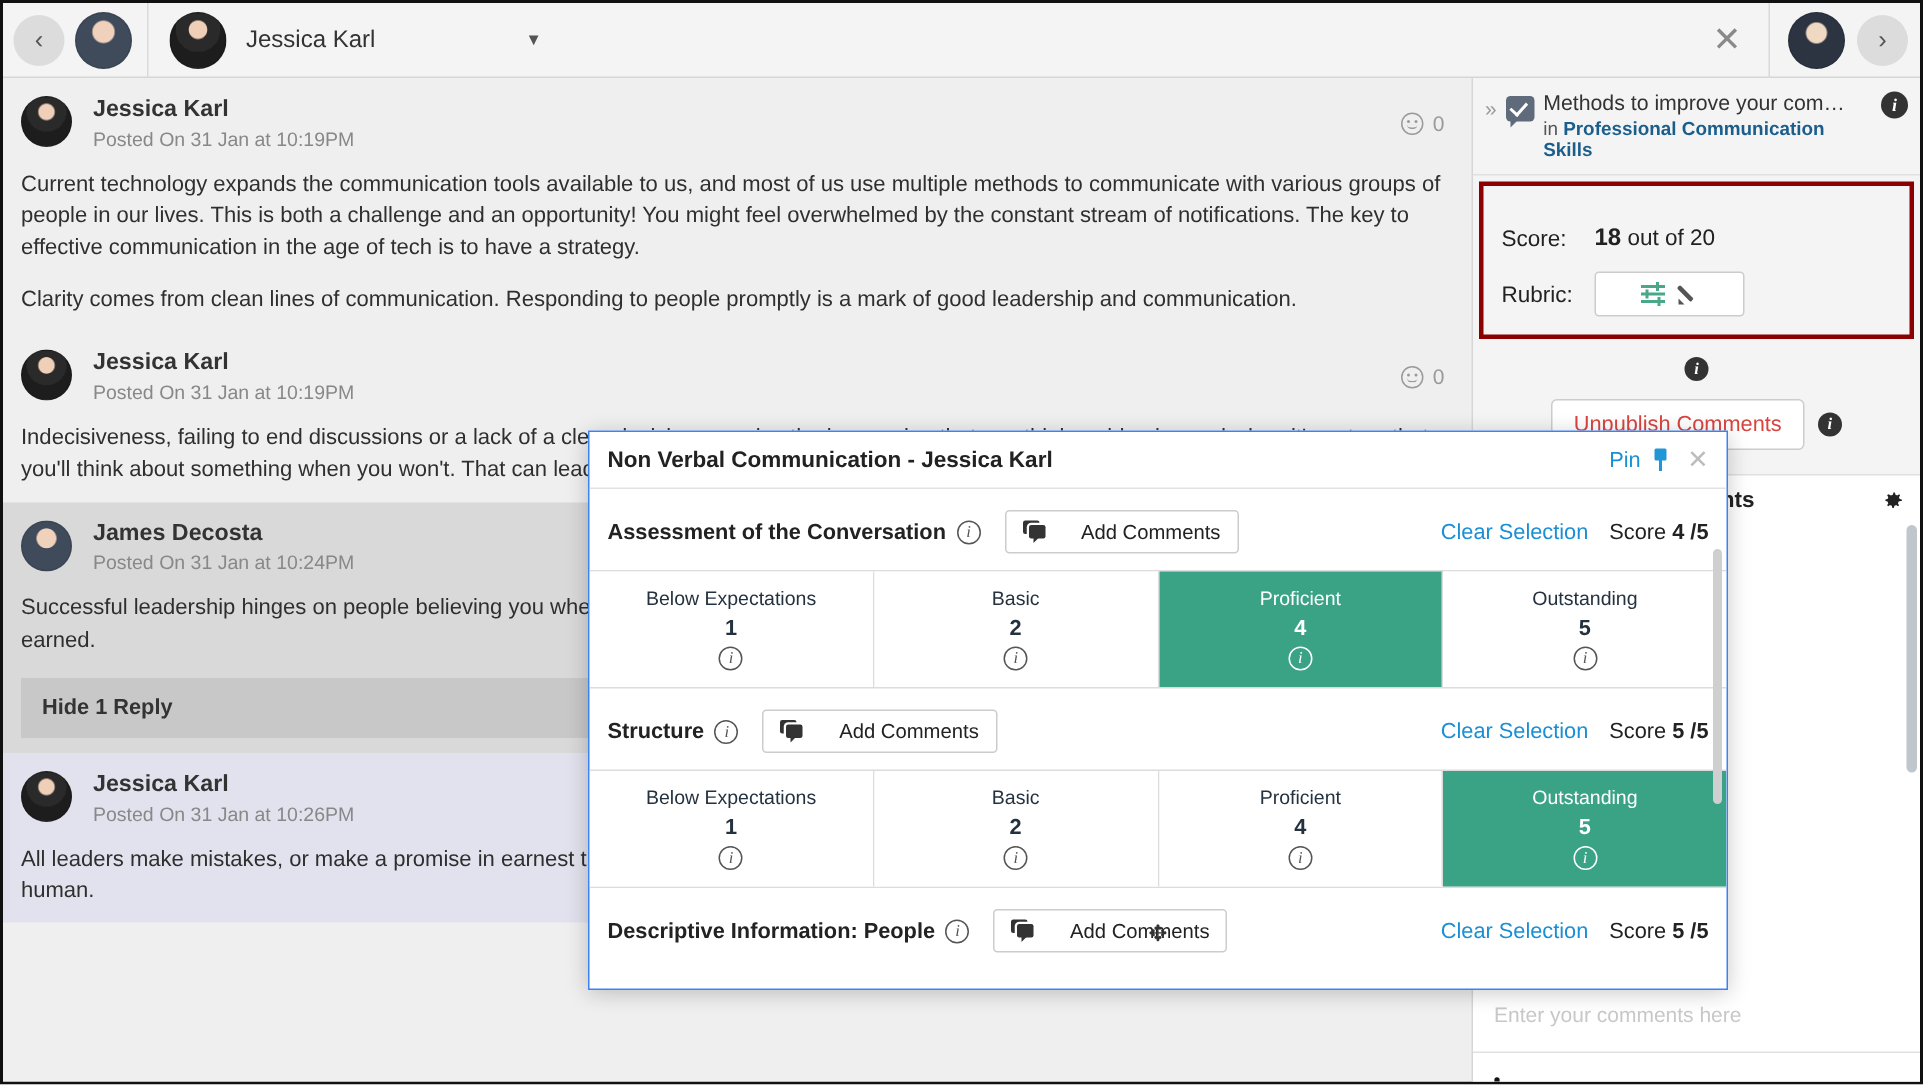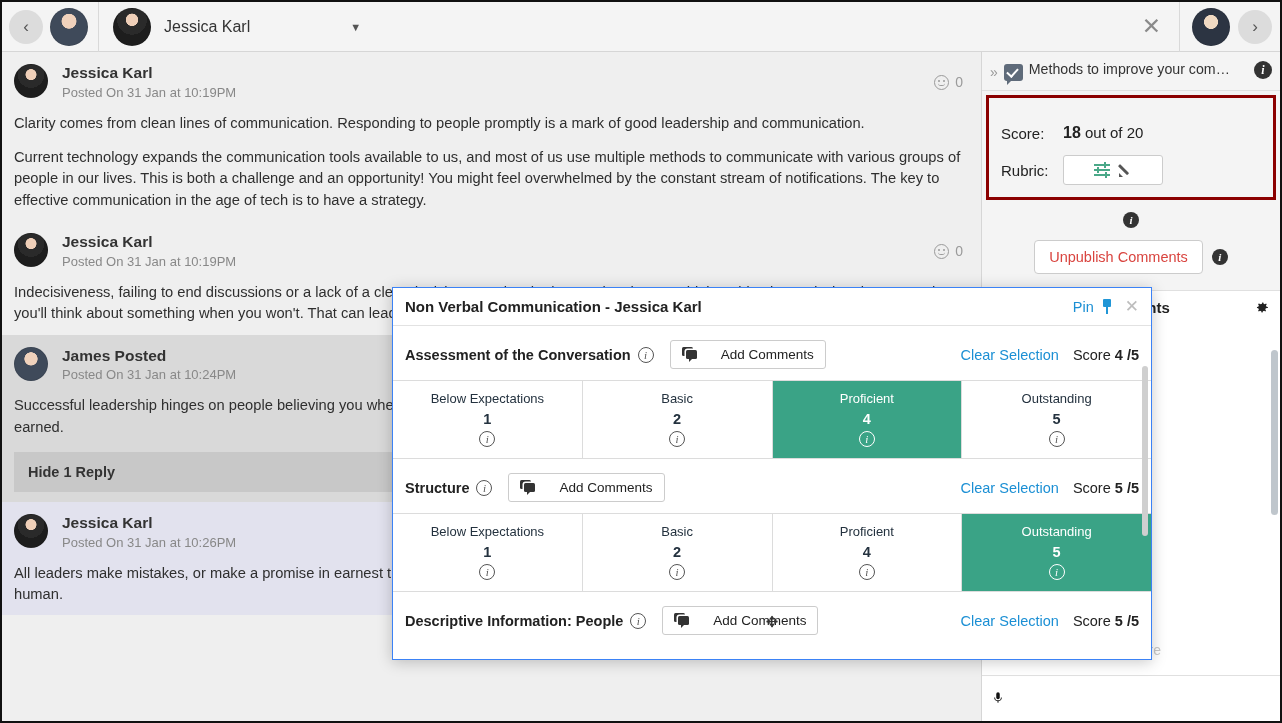--- a/index.html
+++ b/index.html
@@ -370,22 +370,22 @@
           <div class="post-time">Posted On 31 Jan at 10:19PM</div>
         </div>
       </div>
       <div class="post-react">
         <span class="smiley">
             <i></i>
           </span>
         <span>0</span>
       </div>
       <div class="post-body">
+        <p>Current technology expands the communication tools available to us, and most of us use multiple methods to communicate with various groups of people in our lives. This is both a challenge and an opportunity! You might feel overwhelmed by the constant stream of notifications. The key to effective communication in the age of tech is to have a strategy.</p>
         <p>Clarity comes from clean lines of communication. Responding to people promptly is a mark of good leadership and communication.</p>
-        <p>Current technology expands the communication tools available to us, and most of us use multiple methods to communicate with various groups of people in our lives. This is both a challenge and an opportunity! You might feel overwhelmed by the constant stream of notifications. The key to effective communication in the age of tech is to have a strategy.</p>
       </div>
     </div>
 
     <div class="post">
       <div class="post-head">
         <div class="avatar av-female"></div>
         <div class="post-meta">
           <div class="post-author">Jessica Karl</div>
           <div class="post-time">Posted On 31 Jan at 10:19PM</div>
         </div>
@@ -398,21 +398,21 @@
       </div>
       <div class="post-body">
         <p>Indecisiveness, failing to end discussions or a lack of a clear decision can give the impression that you think an idea is good when it's not, or that you'll think about something when you won't. That can lead to an uncomfortable conversation later.</p>
       </div>
     </div>
 
     <div class="post grey">
       <div class="post-head">
         <div class="avatar av-male"></div>
         <div class="post-meta">
-          <div class="post-author">James Posted</div>
+          <div class="post-author">James Decosta</div>
           <div class="post-time">Posted On 31 Jan at 10:24PM</div>
         </div>
       </div>
       <div class="post-body">
         <p>Successful leadership hinges on people believing you when you say something. Your actions (or inaction) speak louder than your words. Trust is earned.</p>
       </div>
       <div class="hide-reply">Hide 1 Reply</div>
     </div>
 
     <div class="post lav">
@@ -430,20 +430,24 @@
 
   </div>
 
   <div class="rpanel">
 
     <div class="rp-header">
       <span class="chev2">»</span>
       <span class="cmt-check"></span>
       <div class="rp-htext">
         <div class="rp-title">Methods to improve your com…</div>
+        <div class="rp-sub">
+          <span>in</span>
+          <b>Professional Communication Skills</b>
+        </div>
       </div>
       <span class="info-dot">i</span>
     </div>
 
     <div class="score-box">
       <div class="score-row">
         <span class="lbl">Score:</span>
         <span class="val"><b>18</b><span> out of 20</span></span>
       </div>
       <div class="rubric-row">

